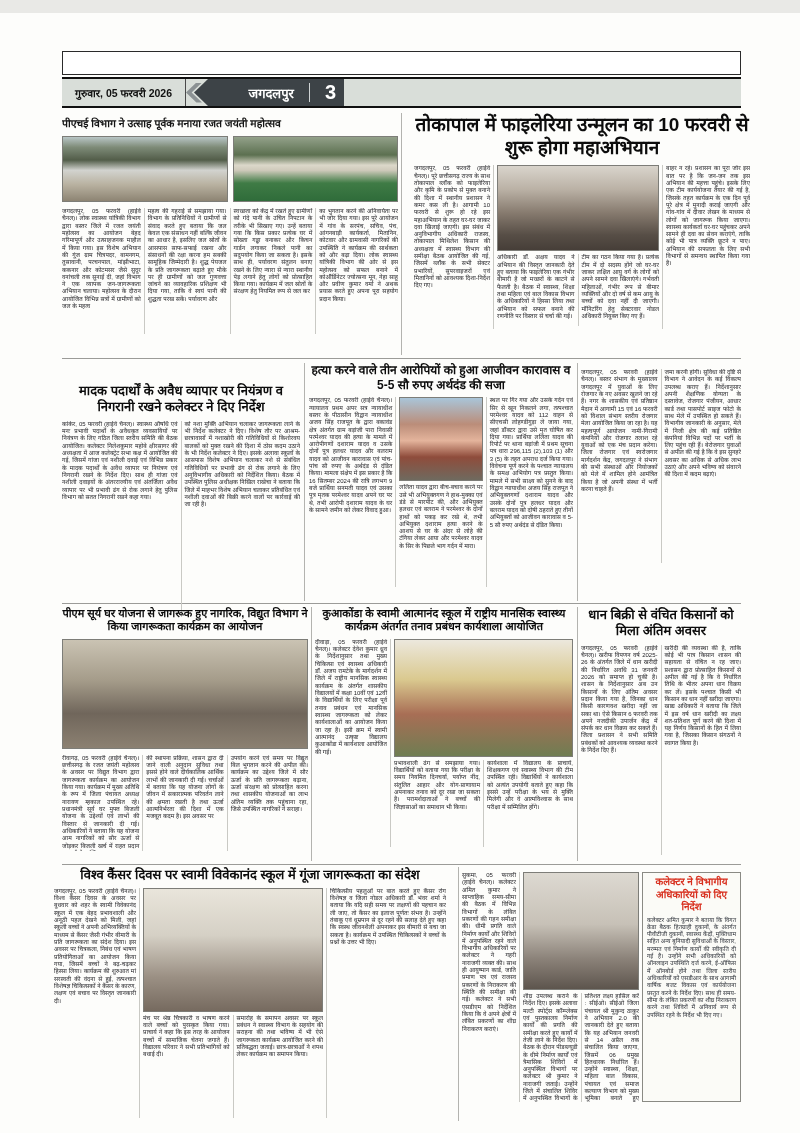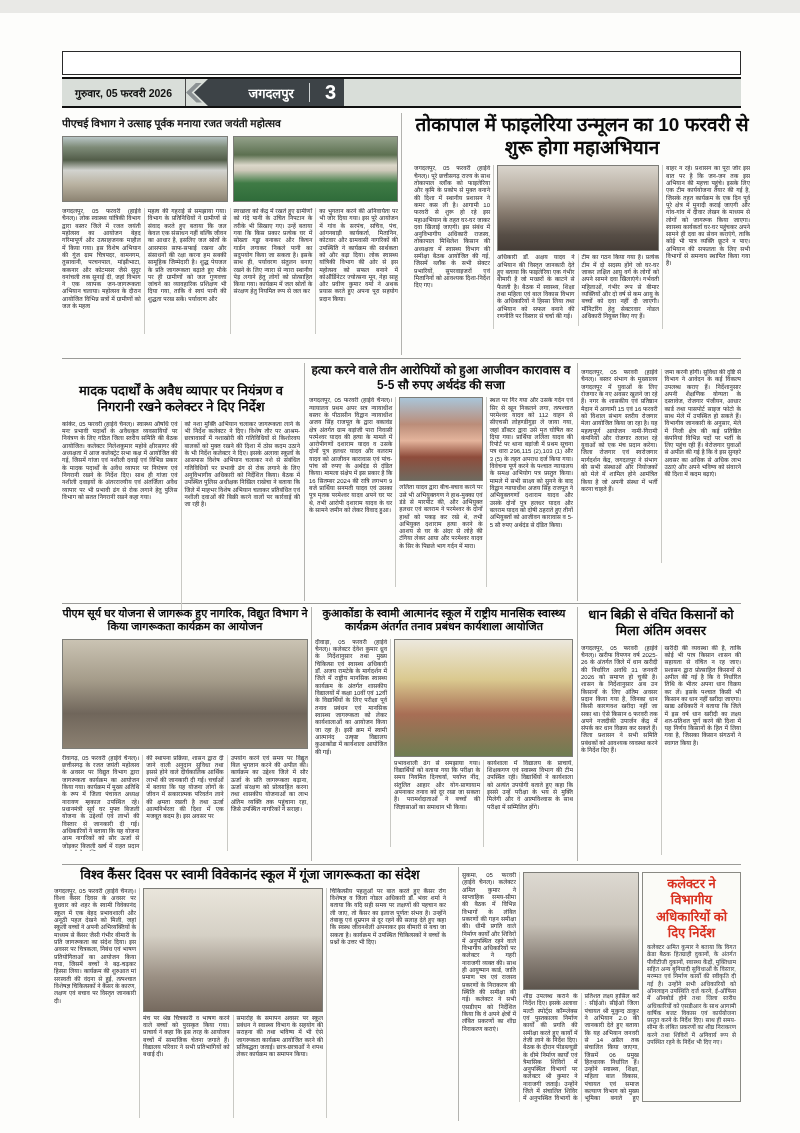--- a/index.html
+++ b/index.html
@@ -70,21 +70,21 @@
   .ph-court  { background:linear-gradient(180deg,#a9c5d9 0%,#bb8d79 32%,#e4b49c 52%,#8f4c3b 72%,#6f6a5f 100%); }
   .ph-solar  { background:linear-gradient(180deg,#cac3b3 0%,#a49b89 38%,#70665b 68%,#8c8172 100%); }
   .ph-yard   { background:linear-gradient(180deg,#ece8dd 0%,#dac98f 34%,#a86e55 64%,#6f7d52 100%); }
   .ph-hall   { background:linear-gradient(180deg,#e9e5db 0%,#d5d0c5 38%,#9b9084 72%,#766a5f 100%); }
   .ph-meet2  { background:linear-gradient(180deg,#ddd9d1 0%,#c7c1b7 44%,#8b8279 74%,#5d554d 100%); }
   
   .note-box {
     border:1px solid #8a8a84; background:#fbfbf7; padding:3px 4px; overflow:hidden;
   }
   .note-title {
-    color:#d8301f; font-weight:bold; font-size:13px; text-align:center;
+    color:#d8301f; font-weight:bold; font-size:10px; text-align:center;
     line-height:1.25; margin-bottom:3px;
   }
   .note-body { font-size:5.9px; line-height:1.24; text-align:justify; color:#2c3038; }
 </style>
 </head>
 <body>
 
 <div class="page">
 
   <div class="ad-strip"></div>

